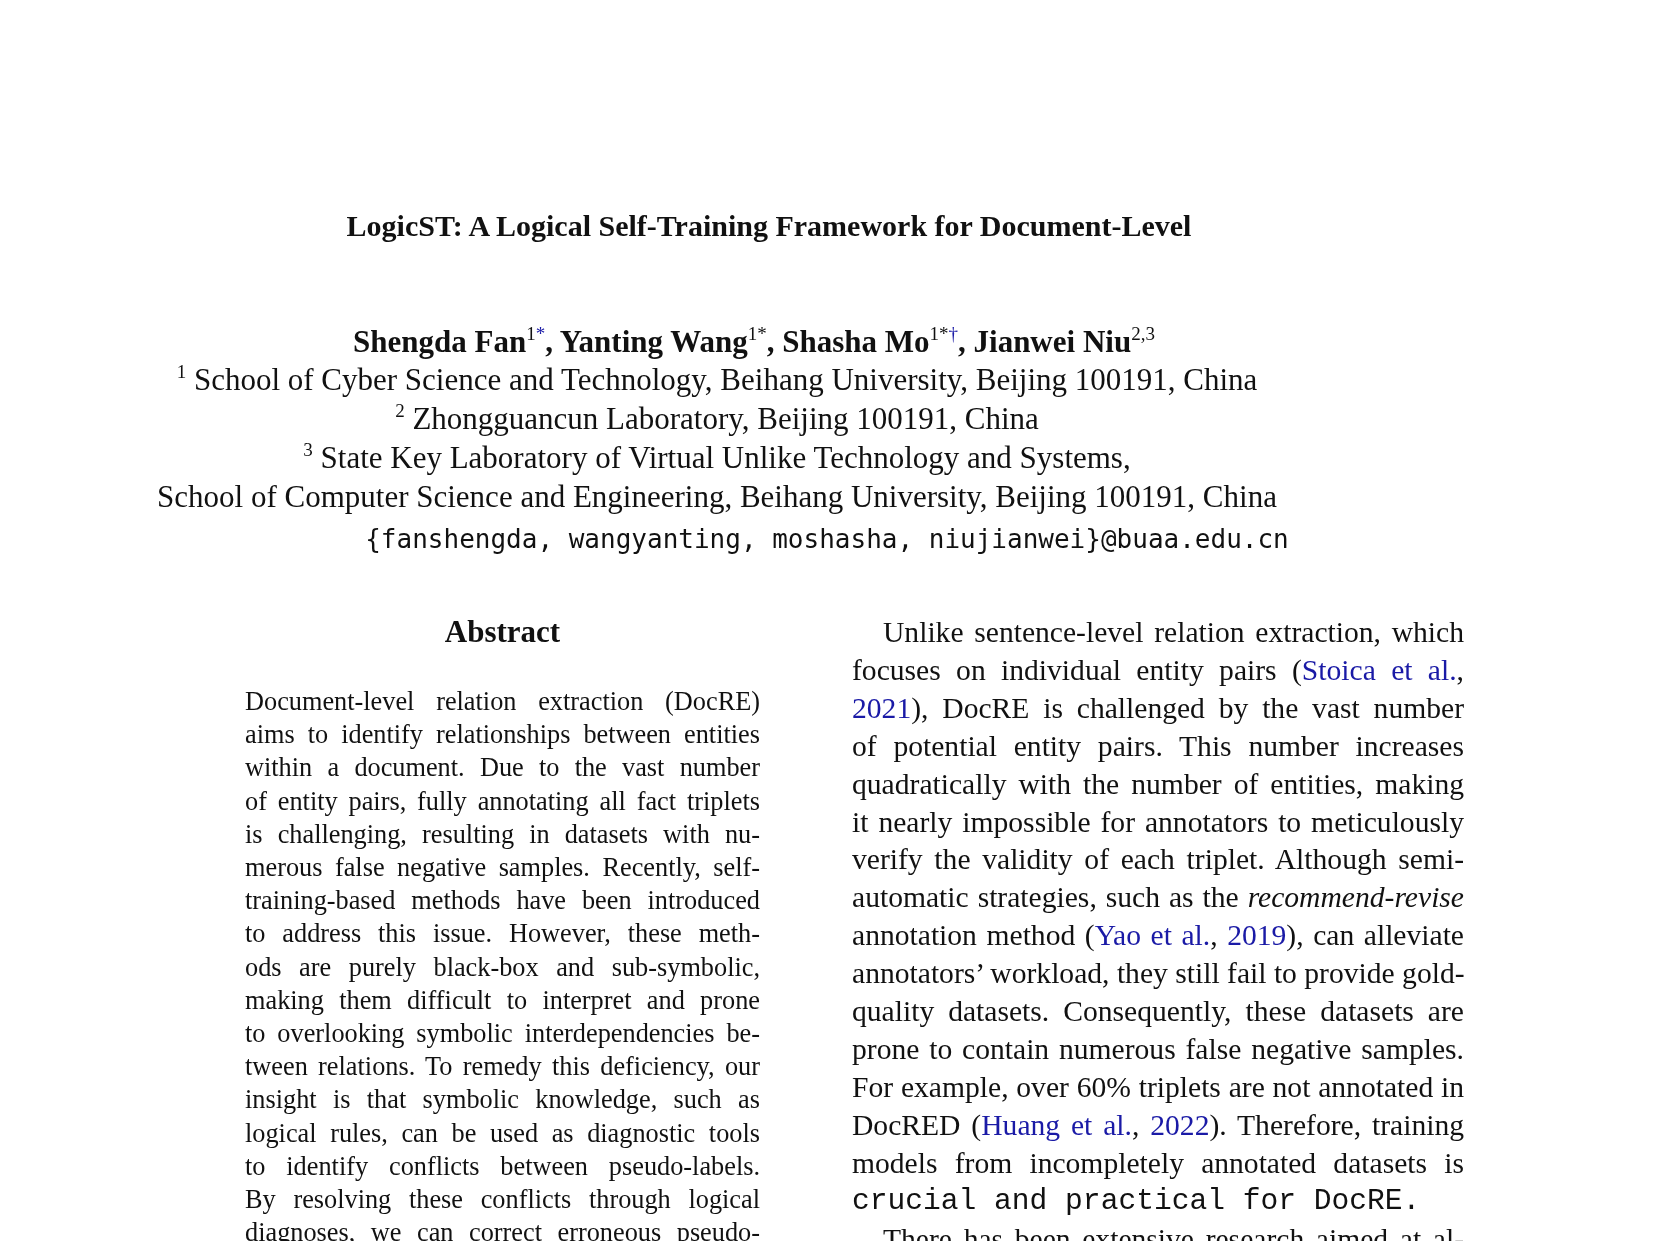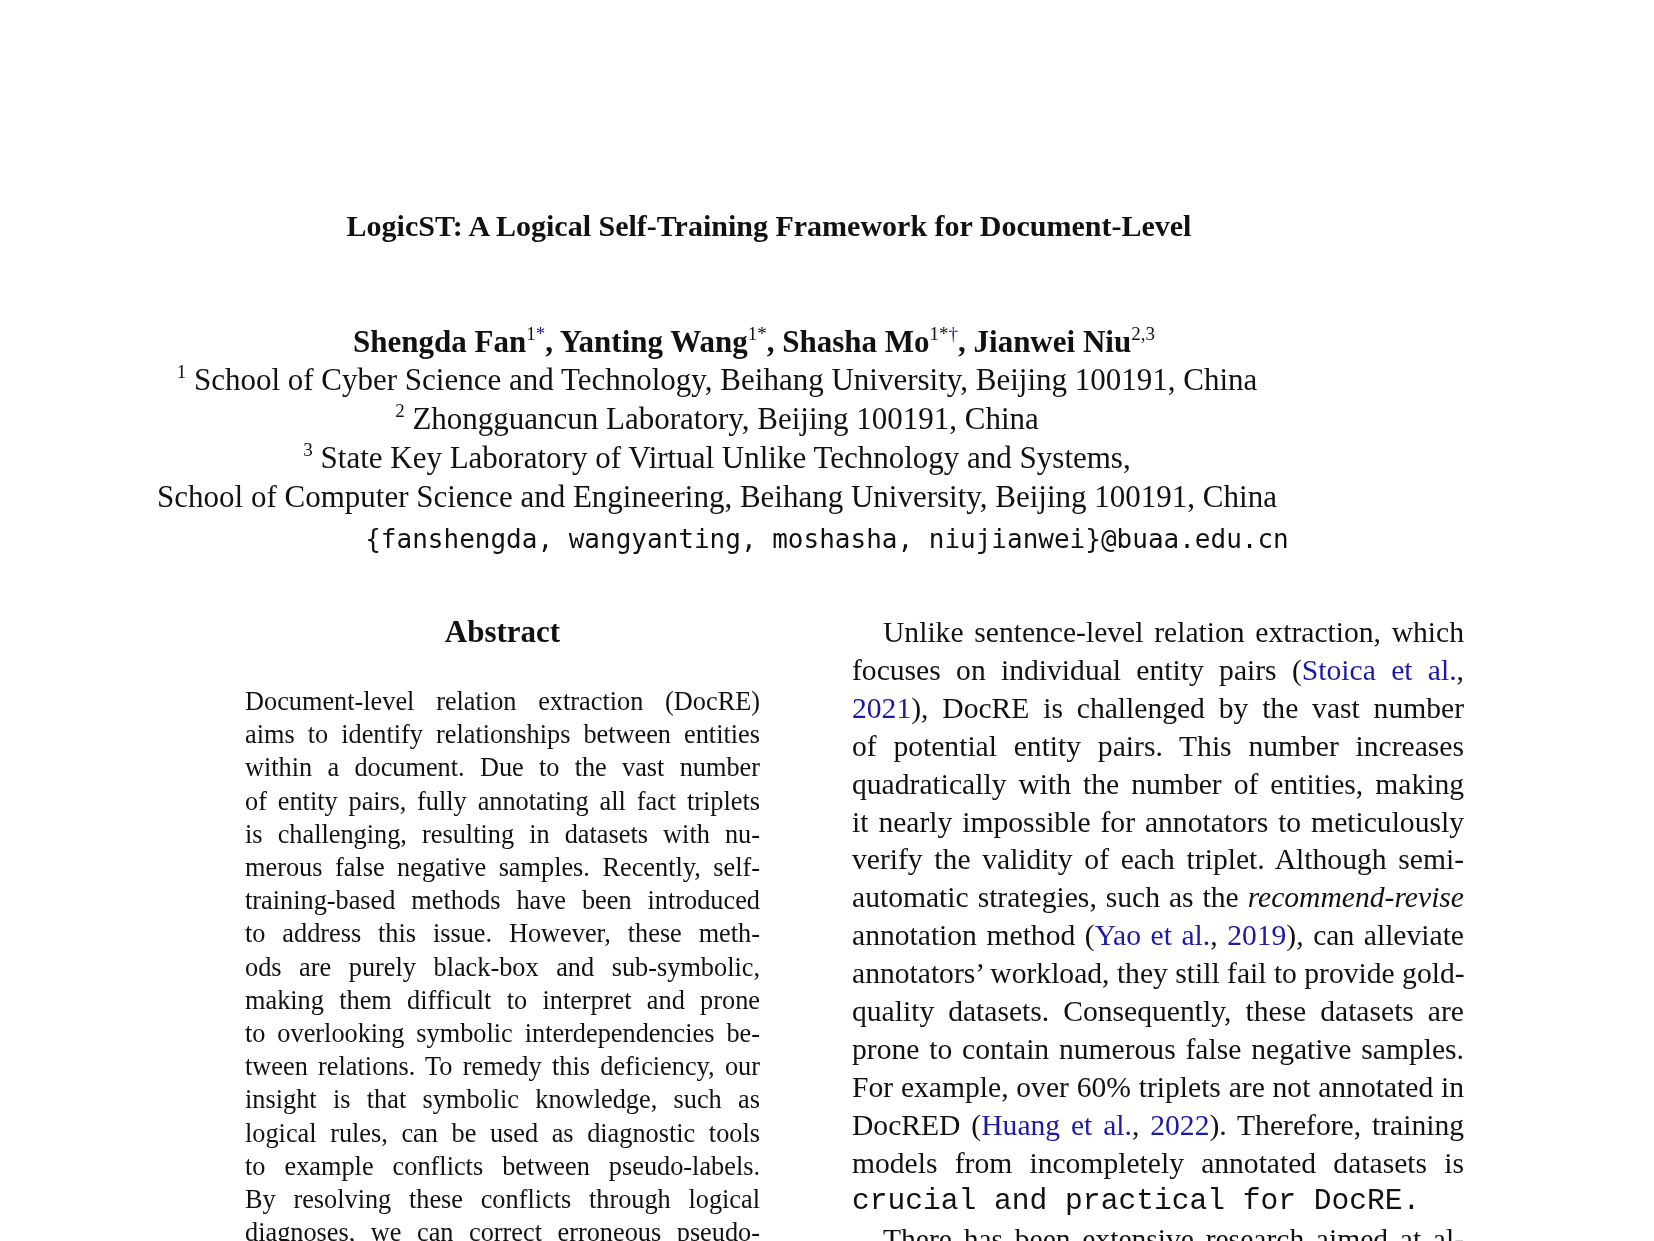--- a/index.html
+++ b/index.html
@@ -77,21 +77,21 @@
   <span class="line">is challenging, resulting in datasets with nu-</span>
   <span class="line">merous false negative samples. Recently, self-</span>
   <span class="line">training-based methods have been introduced</span>
   <span class="line">to address this issue.  However, these meth-</span>
   <span class="line">ods are purely black-box and sub-symbolic,</span>
   <span class="line">making them difficult to interpret and prone</span>
   <span class="line">to overlooking symbolic interdependencies be-</span>
   <span class="line">tween relations. To remedy this deficiency, our</span>
   <span class="line">insight is that symbolic knowledge, such as</span>
   <span class="line">logical rules, can be used as diagnostic tools</span>
-  <span class="line">to example conflicts between pseudo-labels.</span>
+  <span class="line">to identify conflicts between pseudo-labels.</span>
   <span class="line">By resolving these conflicts through logical</span>
   <span class="line">diagnoses, we can correct erroneous pseudo-</span>
 </div>
 
 <div class="right-col">
   <span class="line indent">Unlike sentence-level relation extraction, which</span>
   <span class="line"><span>focuses on individual entity pairs (</span><span class="link">Stoica et al.</span><span>,</span></span>
   <span class="line"><span class="link">2021</span><span>), DocRE is challenged by the vast number</span></span>
   <span class="line">of potential entity pairs.  This number increases</span>
   <span class="line">quadratically with the number of entities, making</span>

